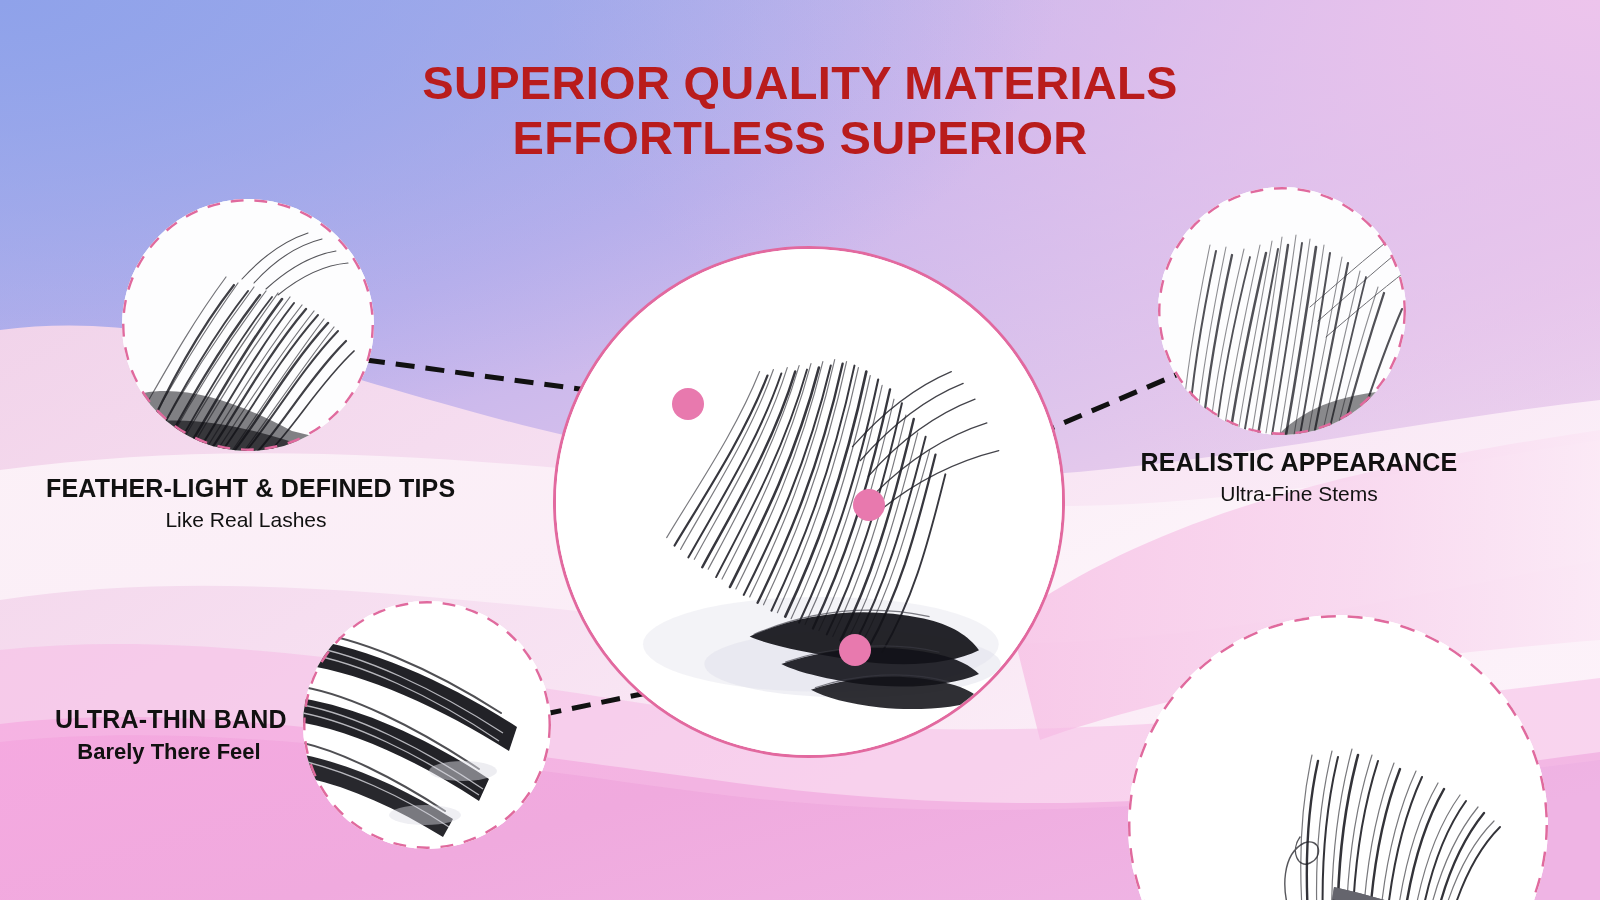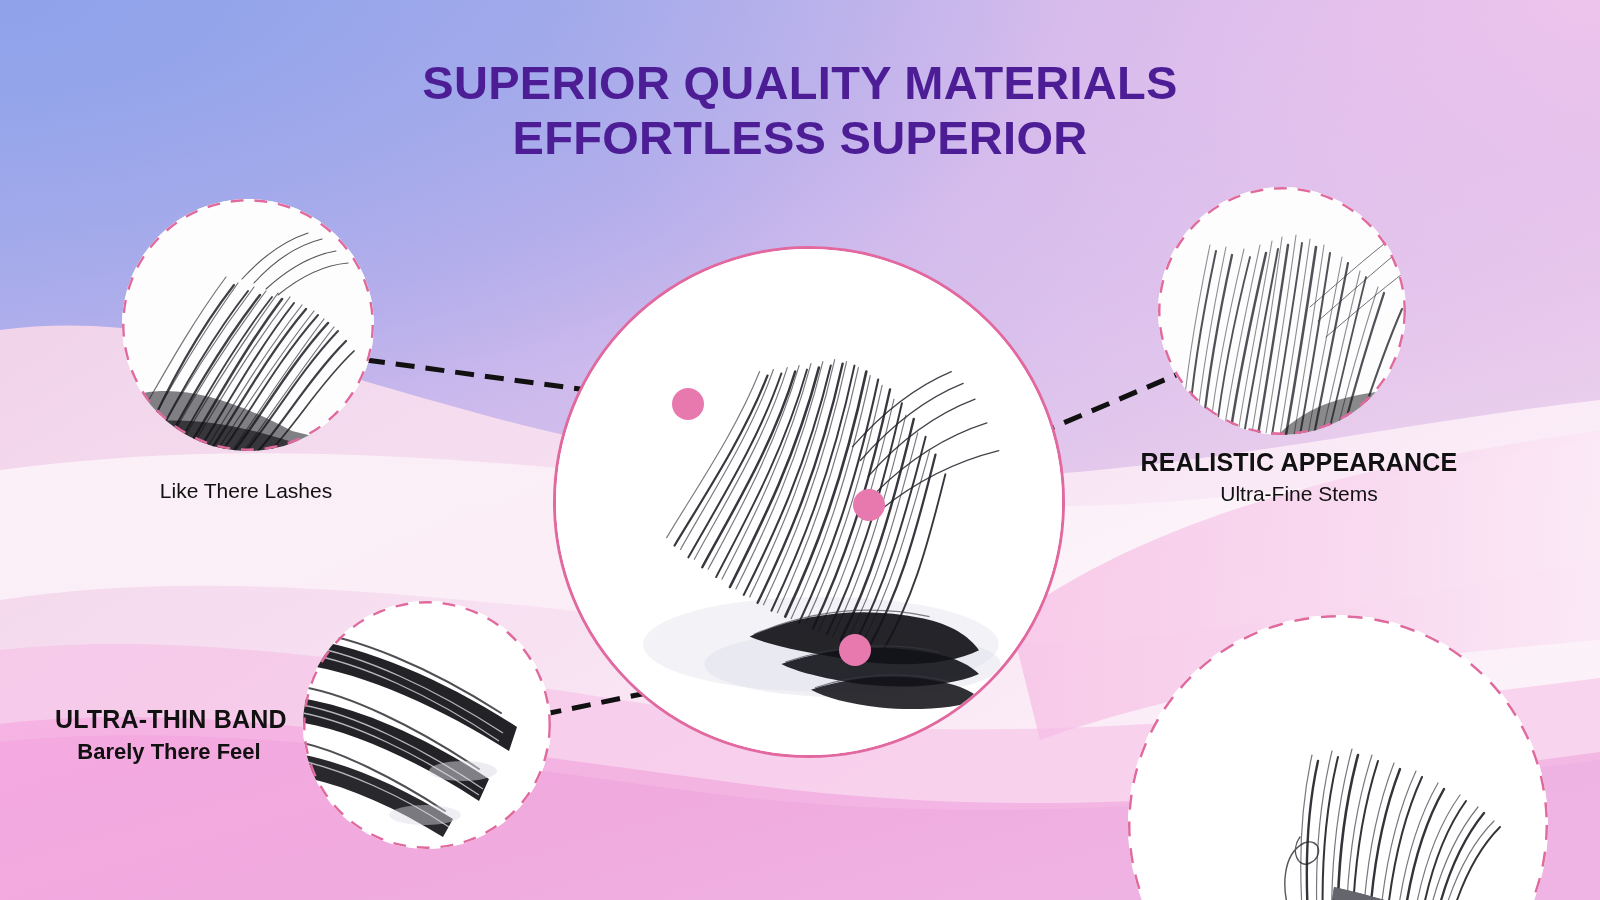--- a/index.html
+++ b/index.html
@@ -16,21 +16,21 @@
     background:
       radial-gradient(120% 90% at 0% 0%, #8fa2ea 0%, rgba(143,162,234,0) 55%),
       radial-gradient(110% 95% at 100% 0%, #edc4ec 0%, rgba(237,196,236,0) 60%),
       linear-gradient(160deg,#a3aeea 0%, #c2b3ec 30%, #e3c8ec 58%, #f3dff0 78%, #f7e8f3 100%);
   }
   .bg-svg{position:absolute;inset:0;}
 
   
   .headline{
     position:absolute;left:0;right:0;top:56px;
-    text-align:center;color:#4c1d95;
+    text-align:center;color:#b91c1c;
     font-weight:700;font-size:47px;line-height:1.17;
     letter-spacing:.3px;
   }
   .headline .l2{display:block;}
 
   
   .circle{position:absolute;border-radius:50%;overflow:hidden;}
   .circle .photo{position:absolute;inset:0;}
 
   .c-dashed{
@@ -362,21 +362,22 @@
         <path d="M262,444 C 304,430 354,426 398,438"></path>
       </g>
     </svg>
   </div>
 
   <div class="dot" id="dot-tips"></div>
   <div class="dot" id="dot-stems"></div>
   <div class="dot" id="dot-band"></div>
 
   <div class="label" id="label-tips">
-    <div class="sub">Like There Lashes</div>
+    <div class="title">FEATHER-LIGHT &amp; DEFINED TIPS</div>
+    <div class="sub">Like Real Lashes</div>
   </div>
 
   <div class="label" id="label-stems">
     <div class="title">REALISTIC APPEARANCE</div>
     <div class="sub">Ultra-Fine Stems</div>
   </div>
 
   <div class="label" id="label-band">
     <div class="title">ULTRA-THIN BAND</div>
     <div class="sub bold">Barely There Feel</div>

